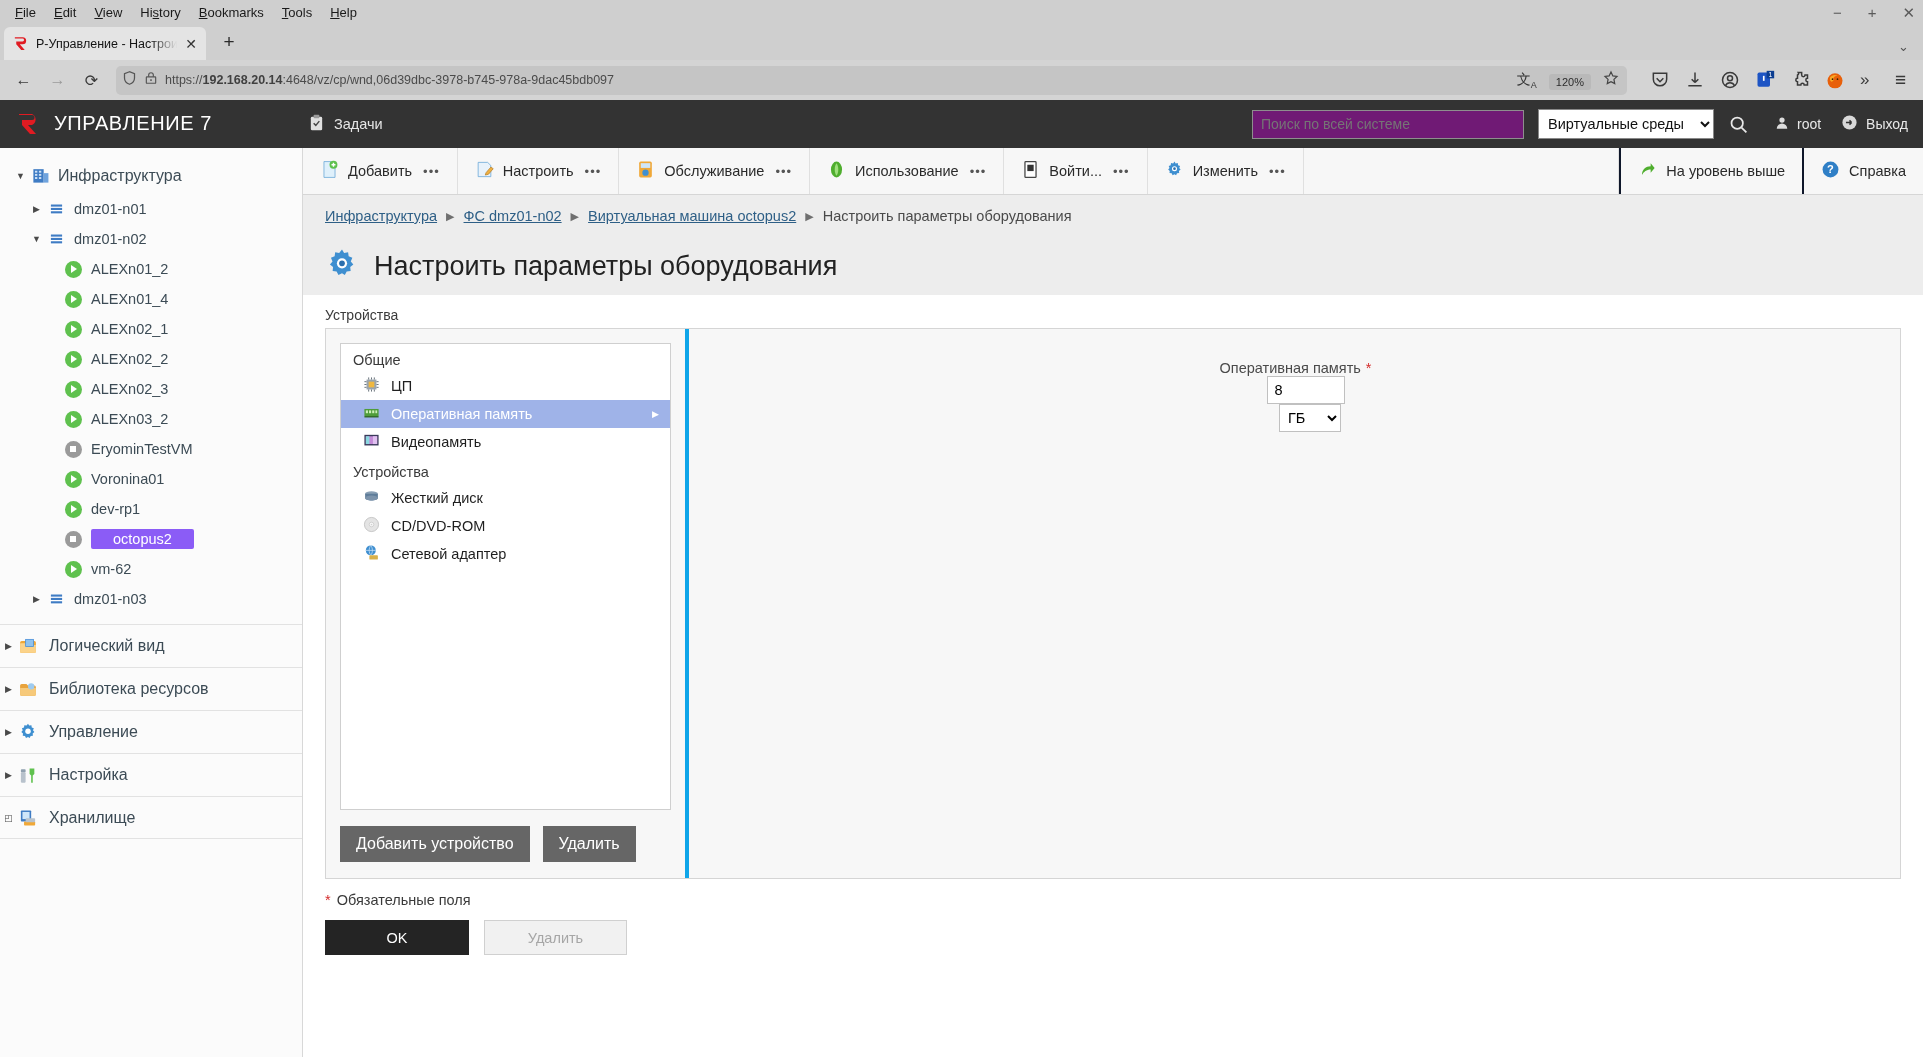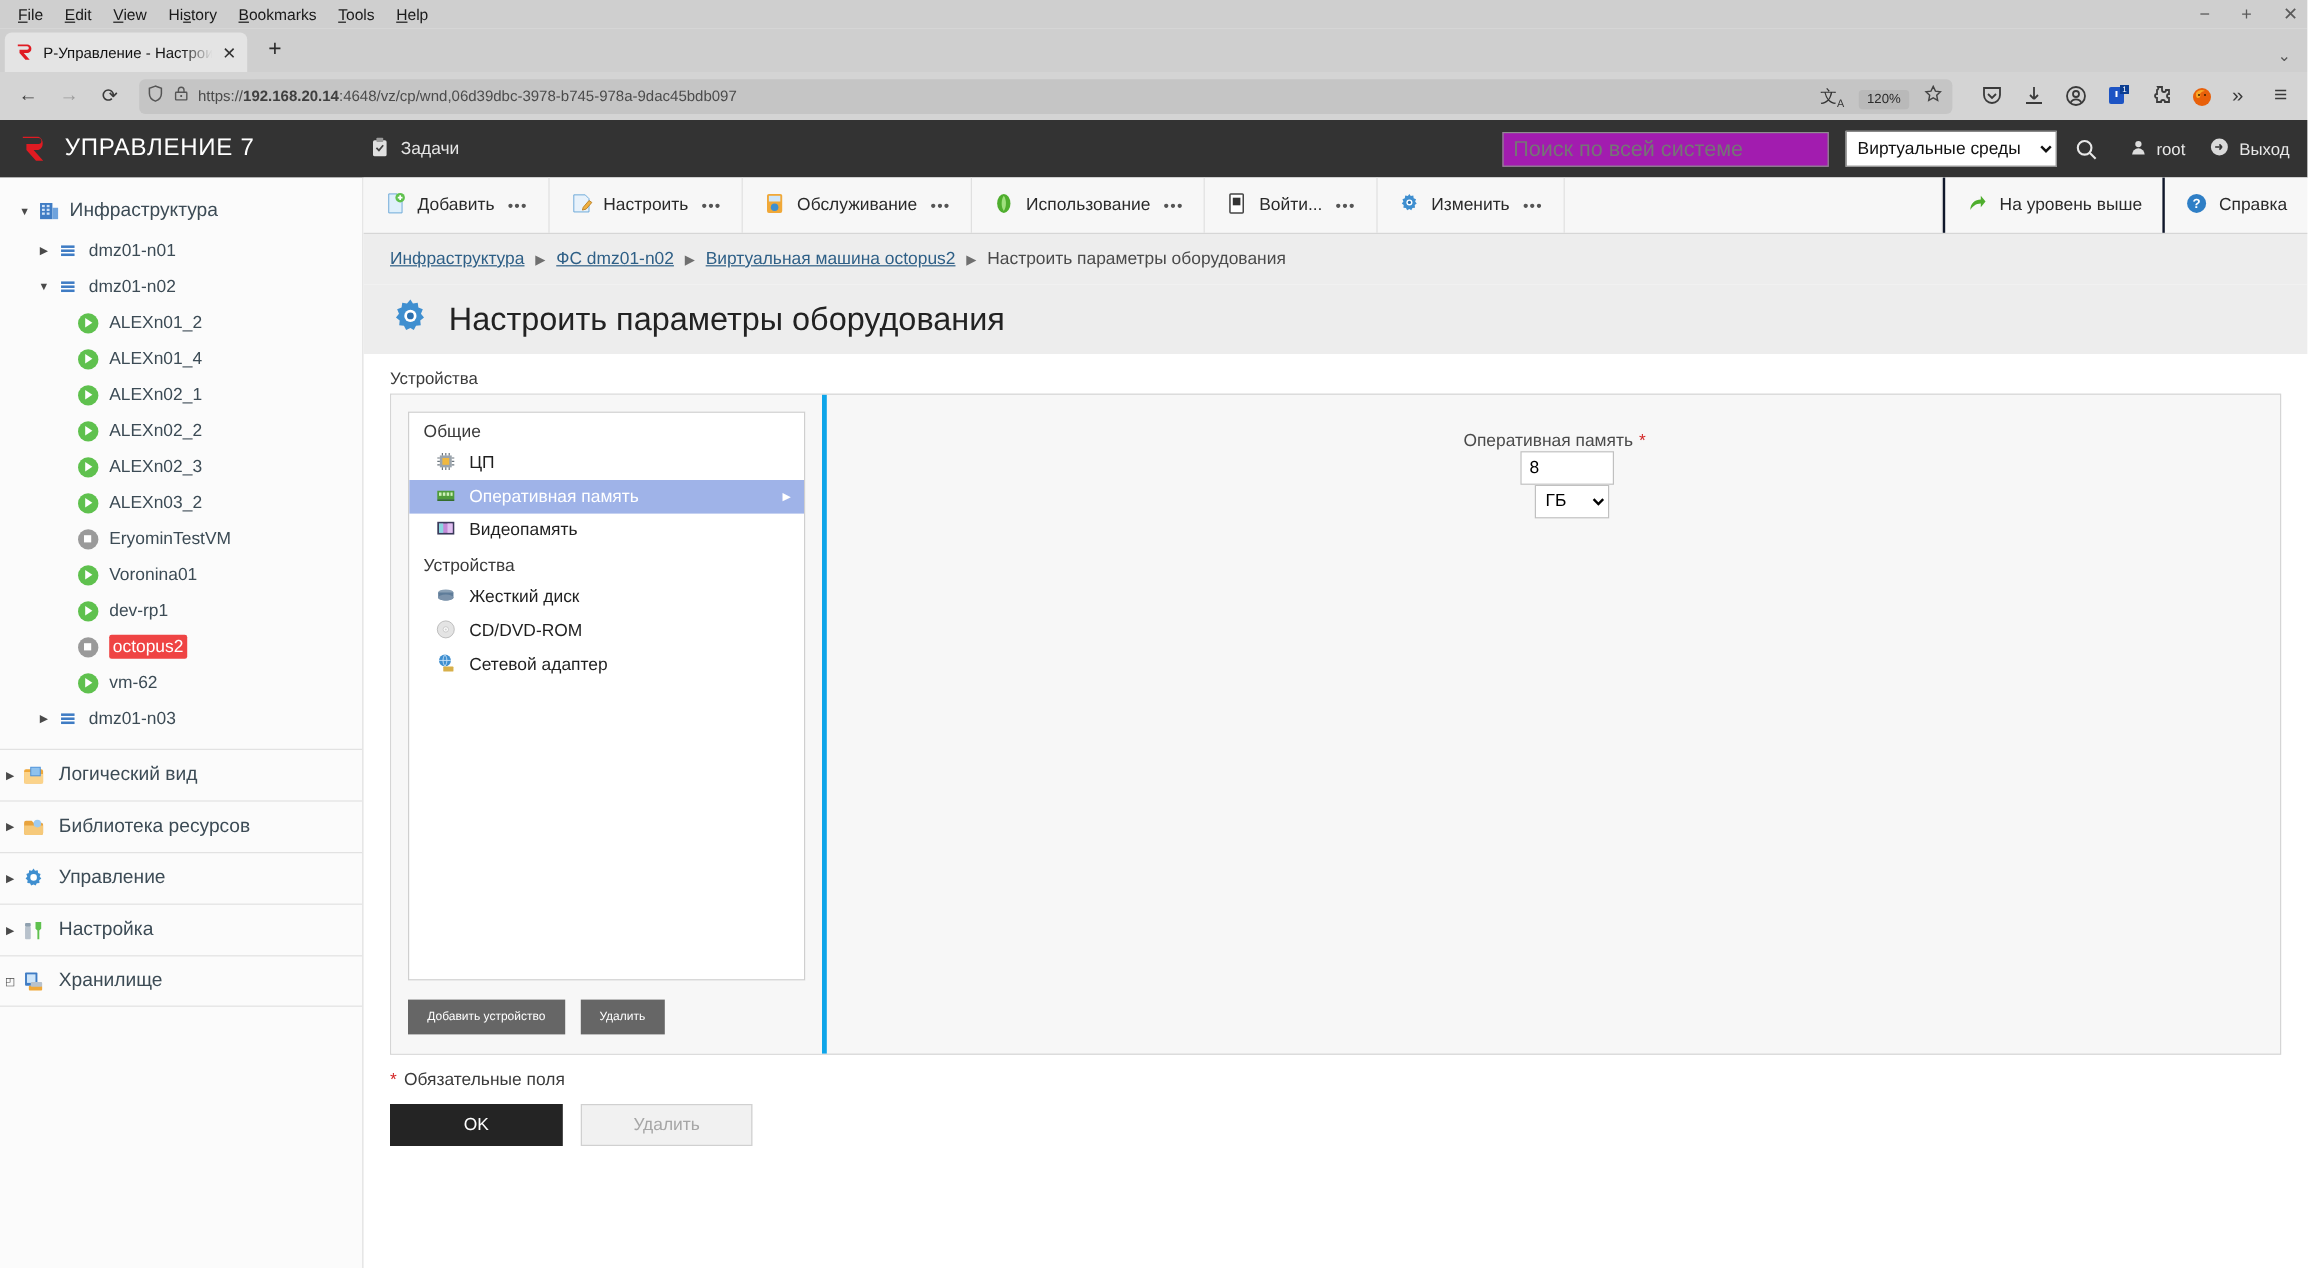--- a/index.html
+++ b/index.html
@@ -84,22 +84,22 @@
     flex: 0 0 48px;
   }
   .brand { display: flex; gap: 11px; padding-left: 17px; width: 308px; }
   .brand-mark { width: 26px; height: 24px; }
   .brand-text { color: #fff; font-size: 20px; letter-spacing: .6px; }
   .hdr-tasks { display: flex; align-items: center; gap: 9px; color: #e6e6e6; font-size: 14.5px; }
   .hdr-right {
     margin-left: auto; display: flex; align-items: center; gap: 0; padding-right: 15px;
   }
   .search-input {
-    width: 272px; height: 29px; border: 1px solid #8e8e8e; background: #a21caf;
-    color: #bdbdbd; font-size: 18px; padding: 0 8px;
+    width: 272px; height: 29px; border: 1px solid #8e8e8e; background: #701a75;
+    color: #bdbdbd; font-size: 14px; padding: 0 8px;
     font-family: "Liberation Sans", sans-serif;
   }
   .scope-select {
     margin-left: 14px; width: 176px; height: 30px; background: #fff;
     border: 1px solid #888; color: #111; font-size: 14.5px; padding: 0 5px;
     font-family: "Liberation Sans", sans-serif;
   }
   .hdr-icon-btn { padding: 0 14px; color: #e8e8e8; display: flex; align-items: center; }
   .hdr-user { display: flex; align-items: center; gap: 8px; color: #e8e8e8; font-size: 14px; padding: 0 12px; }
   .hdr-logout { display: flex; align-items: center; gap: 8px; color: #e8e8e8; font-size: 14px; padding-left: 8px; }
@@ -116,21 +116,21 @@
   .trow {
     display: flex; align-items: center; height: 30px; font-size: 14.5px;
     color: #3c4b55; white-space: nowrap;
   }
   .trow.root { height: 37px; font-size: 16px; }
   .twist {
     width: 17px; flex: 0 0 17px; text-align: center; color: #4a4a4a; font-size: 9px;
   }
   .ticon-box { width: 22px; flex: 0 0 22px; display: flex; align-items: center; justify-content: center; margin-right: 7px; }
   .sel-pill {
-    background: #ef4444; color: #fff; border-radius: 2px; padding: 2px 3px;
+    background: #8b5cf6; color: #fff; border-radius: 2px; padding: 2px 22px;
   }
   .sect {
     border-top: 1px solid #e2e2e2; display: flex; align-items: center;
     height: 43px; font-size: 16px; color: #3c4b55;
   }
   .sect:last-child { border-bottom: 1px solid #e2e2e2; }
 
   
   .content { flex: 1; display: flex; flex-direction: column; min-width: 0; background: #fff; }
   .toolbar {
@@ -177,21 +177,21 @@
   .drow {
     display: flex; align-items: center; gap: 11px; height: 28px;
     padding-left: 22px; font-size: 14.5px; color: #1f1f1f; position: relative;
   }
   .drow.active { background: #9fb3e8; color: #fff; }
   .drow .arrow {
     position: absolute; right: 11px; font-size: 9px; color: #fff;
   }
   .devbtns { display: flex; gap: 13px; padding: 16px 14px; }
   .gbtn {
-    background: #666; color: #fff; border: none; font-size: 10px;
+    background: #666; color: #fff; border: none; font-size: 16px;
     padding: 9px 16px; font-family: "Liberation Sans", sans-serif; cursor: pointer;
   }
   .rightcol { flex: 1; padding: 31px 0 0 22px; }
   .frow { display: flex; align-items: center; gap: 0; flex-direction: column; }
   .flabel { font-size: 14.5px; color: #4a4a4a; width: 172px; }
   .req { color: #d42a2a; margin-left: 5px; }
   .num-input {
     width: 78px; height: 28px; border: 1px solid #c0c0c0; background: #fff;
     font-size: 14.5px; padding: 0 7px; font-family: "Liberation Sans", sans-serif;
   }

